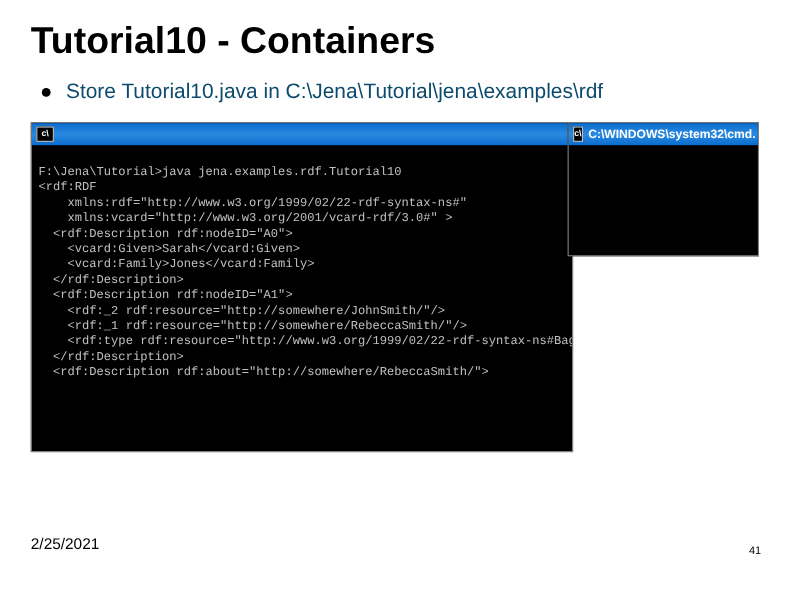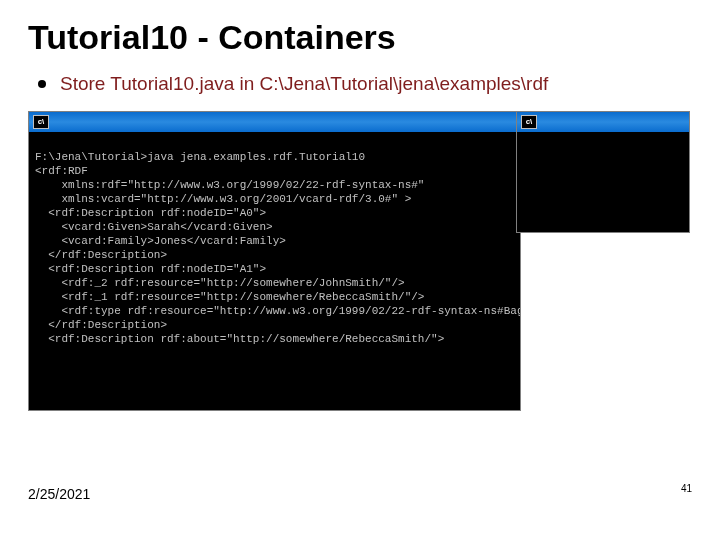--- a/index.html
+++ b/index.html
@@ -25,21 +25,21 @@
     color: #000;
     margin-bottom: 14px;
   }
   ul.bullets {
     list-style: none;
     padding: 0 0 0 10px;
     margin: 0 0 14px 0;
   }
   ul.bullets li {
     font-size: 19px;
-    color: #7f1d1d;
+    color: #0c4a6e;
     line-height: 1.35;
     padding-left: 22px;
     position: relative;
     white-space: nowrap;
   }
   ul.bullets li::before {
     content: "";
     position: absolute;
     left: 0;
     top: 9px;
@@ -111,21 +111,21 @@
   .footer-left {
     position: absolute;
     left: 28px;
     bottom: 14px;
     font-size: 14px;
     color: #000;
   }
   .footer-right {
     position: absolute;
     right: 28px;
-    bottom: 22px;
+    bottom: 9px;
     font-size: 10px;
     color: #000;
     margin-top: 22px;
   }
 </style>
 </head>
 <body>
 
 <div class="slide">
 
@@ -154,20 +154,21 @@
 <span>    &lt;rdf:_2 rdf:resource="http://somewhere/JohnSmith/"/&gt;</span>
 <span>    &lt;rdf:_1 rdf:resource="http://somewhere/RebeccaSmith/"/&gt;</span>
 <span>    &lt;rdf:type rdf:resource="http://www.w3.org/1999/02/22-rdf-syntax-ns#Bag"/&gt;</span>
 <span>  &lt;/rdf:Description&gt;</span>
 <span>  &lt;rdf:Description rdf:about="http://somewhere/RebeccaSmith/"&gt;</span></div>
     </div>
 
     <div class="console small">
       <div class="titlebar">
         <span class="cmd-icon">c\</span>
+        <span>C:\WINDOWS\system32\cmd.</span>
       </div>
     </div>
 
   </div>
 
   <div class="footer-left">2/25/2021</div>
   <div class="footer-right">41</div>
 
 </div>
 

